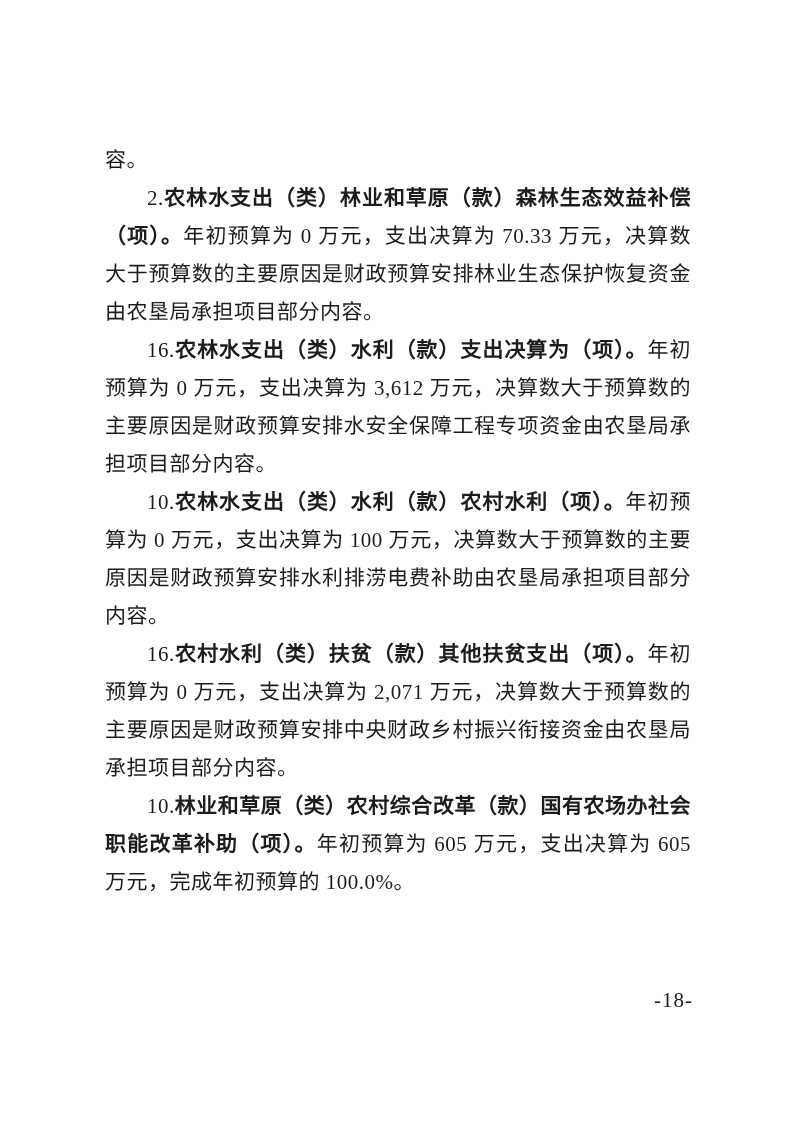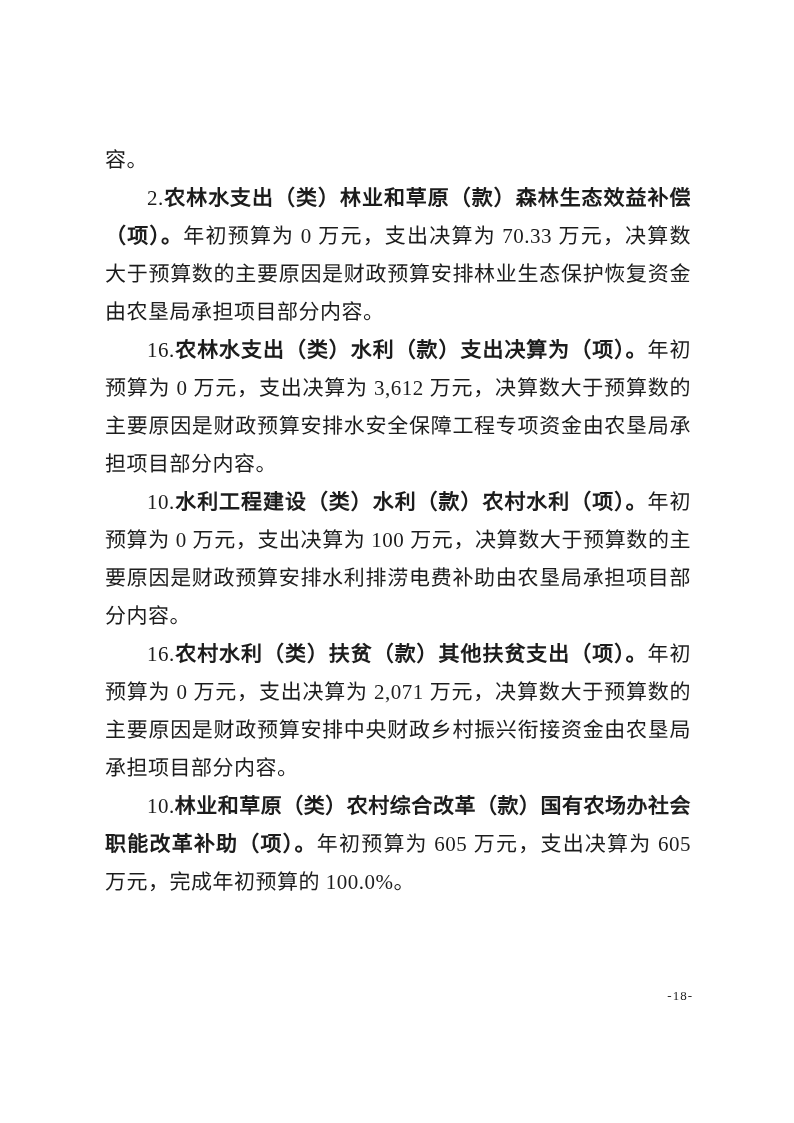--- a/index.html
+++ b/index.html
@@ -43,33 +43,33 @@
   }
   .body-run {
     font-weight: 400;
   }
   .page-number {
     position: absolute;
     left: 105px;
     top: 988px;
     width: 588px;
     text-align: right;
-    font-size: 13px;
+    font-size: 21px;
     letter-spacing: 1px;
     color: #1c1c1c;
   }
 </style>
 </head>
 <body>
 
 <div class="page">
   <div class="text-block">
     <p class="para no-indent">容。</p>
     <div>
         <p class="para"><span class="num">2.</span><span class="title">农林水支出（类）林业和草原（款）森林生态效益补偿（项）。</span><span class="body-run">年初预算为 0 万元，支出决算为 70.33 万元，决算数大于预算数的主要原因是财政预算安排林业生态保护恢复资金由农垦局承担项目部分内容。</span></p>
         <p class="para"><span class="num">16.</span><span class="title">农林水支出（类）水利（款）支出决算为（项）。</span><span class="body-run">年初预算为 0 万元，支出决算为 3,612 万元，决算数大于预算数的主要原因是财政预算安排水安全保障工程专项资金由农垦局承担项目部分内容。</span></p>
-        <p class="para"><span class="num">10.</span><span class="title">水利工程建设（类）水利（款）农村水利（项）。</span><span class="body-run">年初预算为 0 万元，支出决算为 100 万元，决算数大于预算数的主要原因是财政预算安排水利排涝电费补助由农垦局承担项目部分内容。</span></p>
+        <p class="para"><span class="num">10.</span><span class="title">农林水支出（类）水利（款）农村水利（项）。</span><span class="body-run">年初预算为 0 万元，支出决算为 100 万元，决算数大于预算数的主要原因是财政预算安排水利排涝电费补助由农垦局承担项目部分内容。</span></p>
         <p class="para"><span class="num">16.</span><span class="title">农村水利（类）扶贫（款）其他扶贫支出（项）。</span><span class="body-run">年初预算为 0 万元，支出决算为 2,071 万元，决算数大于预算数的主要原因是财政预算安排中央财政乡村振兴衔接资金由农垦局承担项目部分内容。</span></p>
         <p class="para"><span class="num">10.</span><span class="title">林业和草原（类）农村综合改革（款）国有农场办社会职能改革补助（项）。</span><span class="body-run">年初预算为 605 万元，支出决算为 605 万元，完成年初预算的 100.0%。</span></p>
       </div>
   </div>
   <div class="page-number">-18-</div>
 </div>
 
 </body></html>

